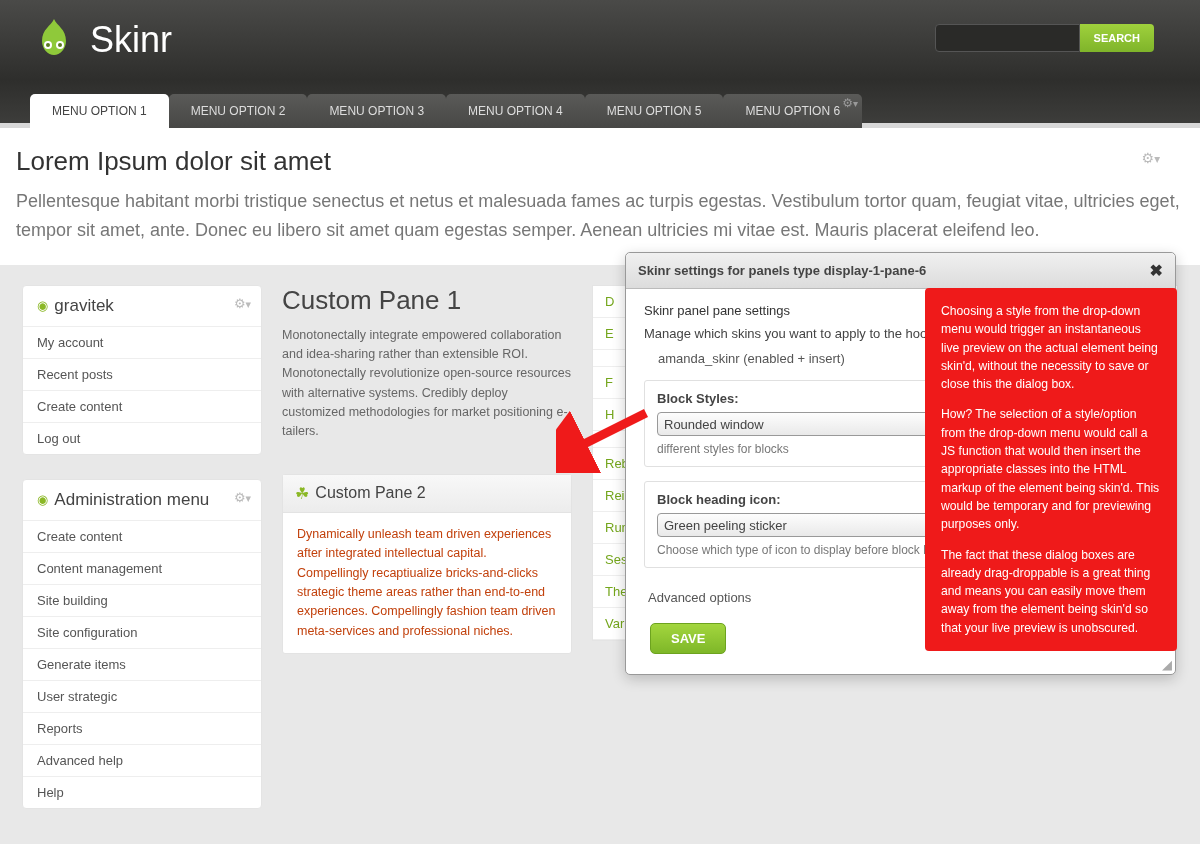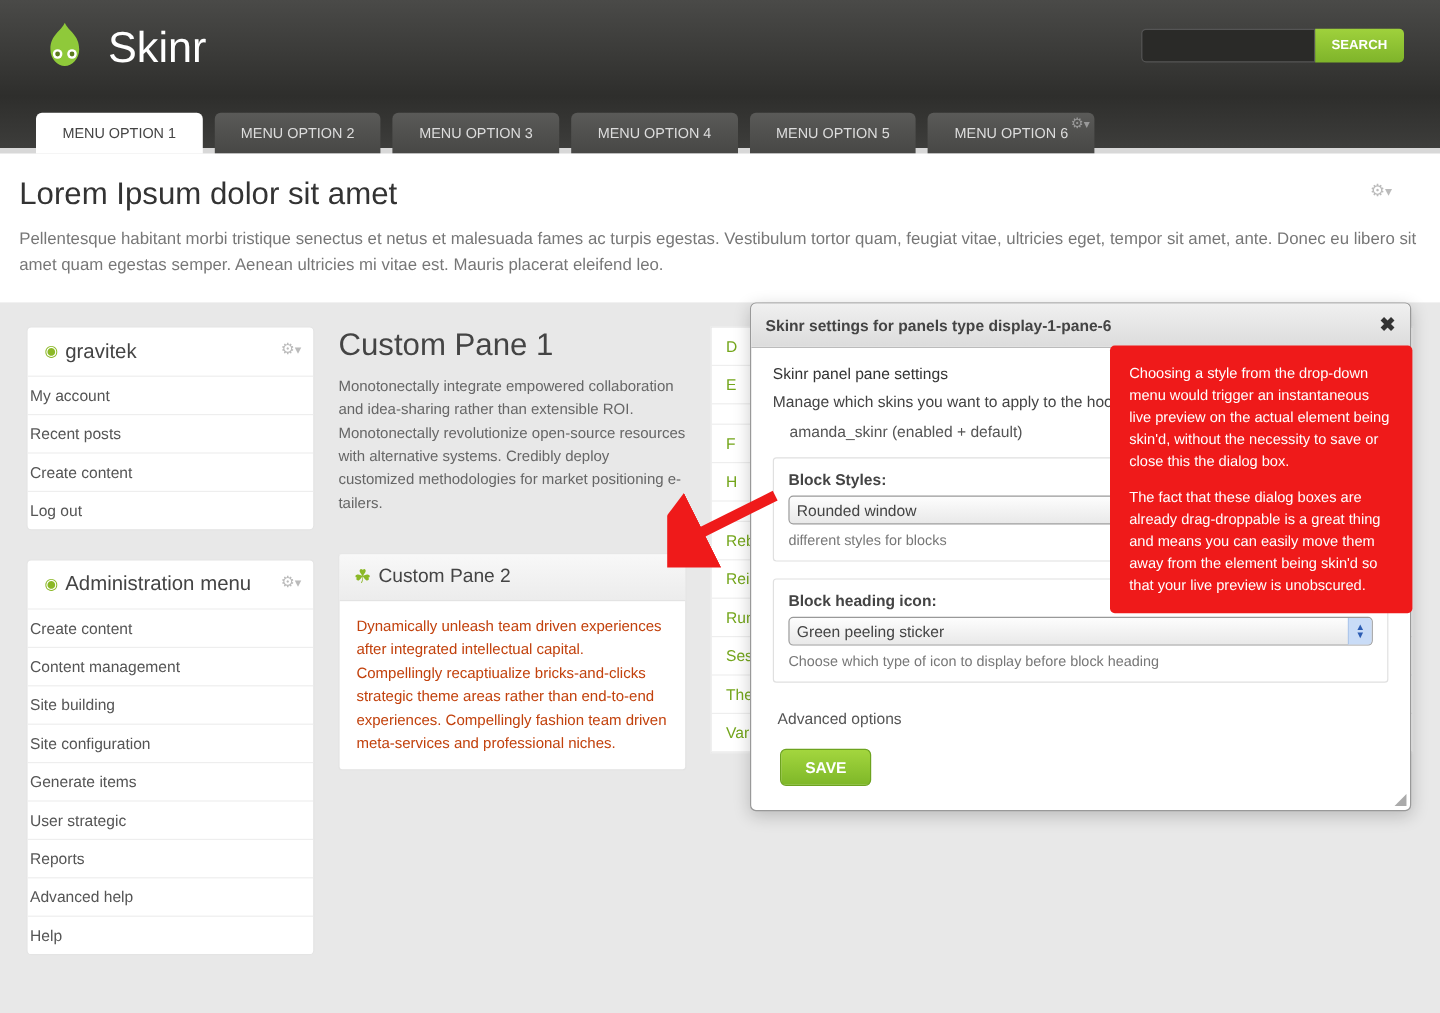--- a/index.html
+++ b/index.html
@@ -1,41 +1,41 @@
 <!DOCTYPE html>
 <html><head>
 <meta charset="utf-8">
 <style>
 * { box-sizing: border-box; margin: 0; padding: 0; }
 body { font-family: "Helvetica Neue", Arial, sans-serif; font-size: 13px; color: #444; background: #e8e8e8; width: 1200px; }
 .banner { background: linear-gradient(#4a4a48, #2e2e2c); height: 80px; display: flex; align-items: center; padding: 0 30px; position: relative; }
 .logo-wrap { display: flex; align-items: center; gap: 12px; }
 .logo-icon svg { width: 48px; height: 48px; }
 .site-title { color: #fff; font-size: 36px; font-weight: 300; }
-.search-wrap { position: absolute; right: 30px; top: 24px; display: flex; }
+.search-wrap { position: absolute; right: 46px; top: 24px; display: flex; }
 .search-input { width: 145px; height: 28px; background: #2a2a28; border: 1px solid #555; border-radius: 4px 0 0 4px; padding: 0 8px; color: #ddd; }
 .search-btn { height: 28px; padding: 0 14px; background: linear-gradient(#9fd13c, #7fb42a); border: 0; color: #fff; font-weight: bold; font-size: 11px; border-radius: 0 4px 4px 0; cursor: pointer; }
-.tabs { display: flex; gap: 10px; padding: 0 30px; background: linear-gradient(#2e2e2c, #3d3d3b 90%, #d8d8d8 90%); height: 48px; align-items: flex-end; }
+.tabs { display: flex; gap: 0; padding: 0 30px; background: linear-gradient(#2e2e2c, #3d3d3b 90%, #d8d8d8 90%); height: 48px; align-items: flex-end; }
 .tab { padding: 10px 22px; background: linear-gradient(#5a5a58, #474745); color: #ddd; font-size: 12px; border-radius: 5px 5px 0 0; cursor: pointer; position: relative; }
 .tab.active { background: #fff; color: #444; }
 .tab .gear { position: absolute; right: 4px; top: 2px; font-size: 12px; color: #999; }
 .page { background: #fff; padding: 18px 16px 20px; position: relative; }
 .page-title { font-size: 26px; font-weight: 300; color: #333; margin-bottom: 10px; }
 .page-gear { position: absolute; right: 40px; top: 22px; color: #bbb; font-size: 14px; }
-.page-desc { color: #777; line-height: 1.6; font-size: 14px; }
+.page-desc { color: #777; line-height: 1.6; font-size: 18px; }
 .cols { display: flex; gap: 20px; padding: 20px 22px 30px; align-items: flex-start; }
 .col-left { width: 240px; display: flex; flex-direction: column; gap: 24px; }
 .col-mid { width: 290px; flex-shrink: 0; }
 .col-right { flex: 1; }
 .block { background: #fff; border: 1px solid #e4e4e4; border-radius: 4px; }
 .block-head { padding: 10px 14px; font-size: 17px; font-weight: 400; display: flex; align-items: center; gap: 6px; position: relative; }
 .block-head .gear { position: absolute; right: 10px; top: 10px; color: #bbb; font-size: 13px; }
 .chev { color: #8bb826; font-size: 13px; }
 .block-items { list-style: none; }
-.block-items li { padding: 8px 2px; border-top: 1px solid #eee; font-size: 13px; color: #555; cursor: pointer; }
+.block-items li { padding: 8px 14px; border-top: 1px solid #eee; font-size: 13px; color: #555; cursor: pointer; }
 .pane-title { font-size: 26px; font-weight: 300; margin-bottom: 10px; }
 .pane-body { color: #666; line-height: 1.55; font-size: 12.5px; margin-bottom: 32px; }
 .pane-card { background: #fff; border: 1px solid #e3e3e3; border-radius: 3px; }
 .pane-card-head { background: linear-gradient(#f8f8f8, #ececec); padding: 9px 12px; border-bottom: 1px solid #e3e3e3; display: flex; align-items: center; gap: 6px; font-size: 16px; color: #444; font-weight: 500; }
 .leaf-ico { color: #8bb826; }
 .pane-card-body { padding: 12px 14px; color: #c2410c; line-height: 1.55; font-size: 12.5px; }
 .dev-menu { background: #fff; border: 1px solid #e4e4e4; }
 .dev-menu li { padding: 8px 12px; border-bottom: 1px solid #eee; list-style: none; font-size: 13px; cursor: pointer; }
 .dev-menu a { color: #74a61c; text-decoration: none; }
 .dev-menu li.cut a { color: #74a61c; }
@@ -163,21 +163,21 @@
 </div>
 
 <div class="dialog">
   <div class="dialog-head">
     <span>Skinr settings for panels type display-1-pane-6</span>
     <span class="dialog-close">✖</span>
   </div>
   <div class="dialog-body">
     <div class="dialog-sub">Skinr panel pane settings</div>
     <div class="dialog-desc">Manage which skins you want to apply to the hooks</div>
-    <div class="dialog-theme">amanda_skinr (enabled + default)</div>
+    <div class="dialog-theme">amanda_skinr (enabled + insert)</div>
 
     <div class="field-group">
       <label class="field-label">Block Styles:</label>
       <div class="field-select">
         <span>Rounded window</span>
         <span class="sel-arrows">▲<br>▼</span>
       </div>
       <div class="field-help">different styles for blocks</div>
     </div>
 
@@ -200,14 +200,15 @@
   <defs>
       <marker id="ah" markerWidth="8" markerHeight="8" refX="2" refY="4" orient="auto">
         <path d="M0,0 L8,4 L0,8 z" fill="#ef1a1a"></path>
       </marker>
     </defs>
   <line x1="90" y1="10" x2="14" y2="48" stroke="#ef1a1a" stroke-width="9" marker-end="url(#ah)"></line>
 </svg>
 
 <div class="annot">
   <p>Choosing a style from the drop-down menu would trigger an instantaneous live preview on the actual element being skin'd, without the necessity to save or close this the dialog box.</p>
+  <p>How? The selection of a style/option from the drop-down menu would call a JS function that would then insert the appropriate classes into the HTML markup of the element being skin'd. This would be temporary and for previewing purposes only.</p>
   <p>The fact that these dialog boxes are already drag-droppable is a great thing and means you can easily move them away from the element being skin'd so that your live preview is unobscured.</p>
 </div>
 
 </body></html>

